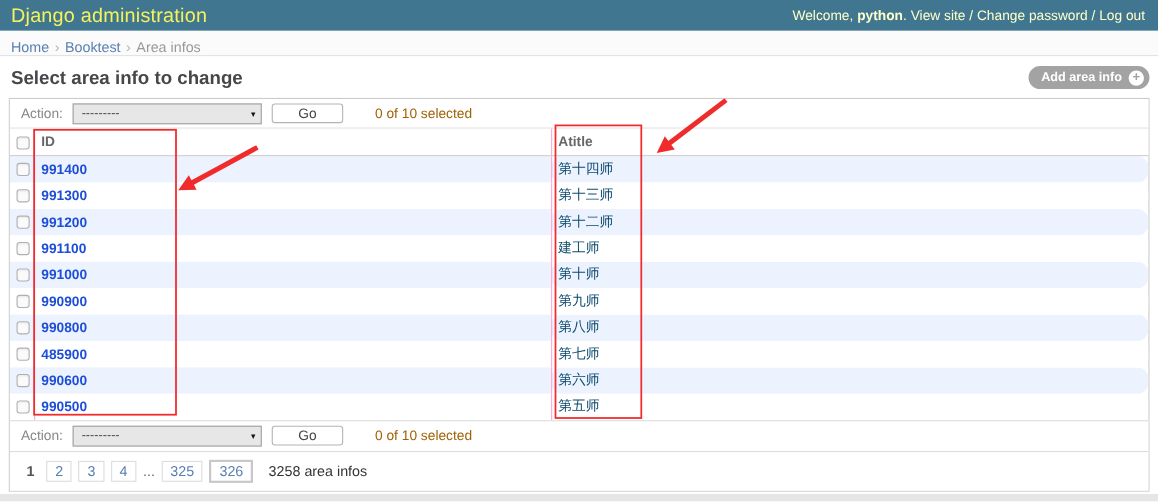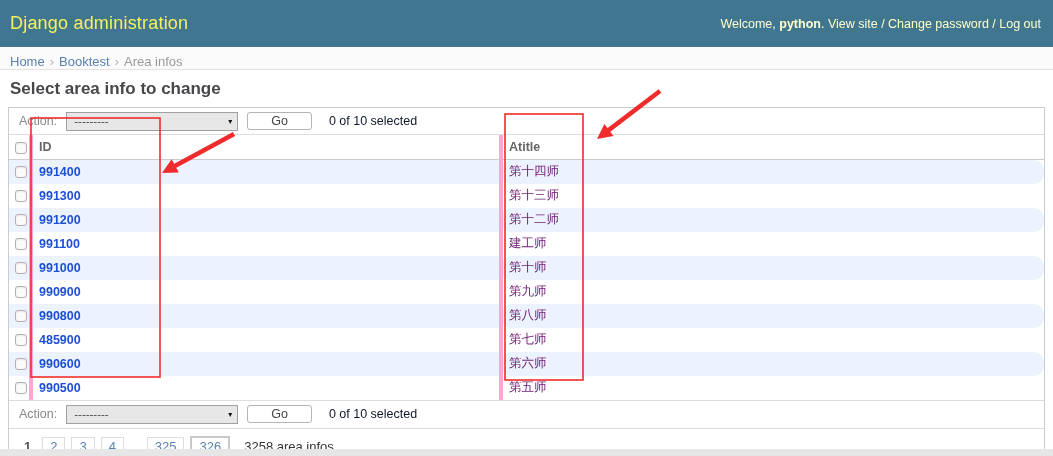--- a/index.html
+++ b/index.html
@@ -2,21 +2,21 @@
 <html><head>
 <meta charset="utf-8">
 <style>
   * { box-sizing: border-box; margin: 0; padding: 0; }
   html,body { width: 1053px; height: 456px; }
   body {
     font-family: "Liberation Sans", "DejaVu Sans", sans-serif;
     background: #fff; color: #333; position: relative; overflow: hidden;
   }
   
-  #header { height: 47px; background: #417690; display: flex; align-items: center;
+  #header { height: 28px; background: #417690; display: flex; align-items: center;
             justify-content: space-between; padding: 0 12px 0 10px; }
   .brand { color: #f4f35c; font-size: 18px; font-weight: 500; letter-spacing: .2px; }
   #user-tools { color: #ffffcc; font-size: 12.5px; }
   #user-tools a { color: #ffffcc; text-decoration: none; }
   #user-tools strong { font-weight: bold; }
   
   #breadcrumbs { height: 23px; background: #fbfbfb; border-bottom: 1px solid #e3e3e3;
                  display: flex; align-items: flex-end; gap: 5px; padding: 0 10px; font-size: 13px; }
   #breadcrumbs a { color: #5b80b2; text-decoration: none; }
   #breadcrumbs .sep { color: #b5b5b5; }
@@ -37,33 +37,33 @@
   .actions { height: 27px; display: flex; align-items: center; gap: 9px;
              padding: 0 10px; font-size: 12.5px; color: #888; background: #fff; }
   .actions.top { border-bottom: 1px solid #ddd; }
   .actions.bottom { border-top: 1px solid #ddd; height: 28px; }
   .mock-select { width: 172px; height: 19px; background: #e7e7e7; border: 1px solid #a0a0a0;
                  display: flex; align-items: center; justify-content: space-between;
                  padding: 0 5px 0 7px; font-size: 11.5px; color: #444; cursor: default; }
   .caret { font-size: 8px; color: #111; }
   .go-btn { border: 1px solid #b4b4b4; background: #fff; border-radius: 3px; padding: 1px 23px;
             font-size: 12.5px; color: #444; text-decoration: none; }
-  .action-counter { color: #0f172a; margin-left: 8px; }
+  .action-counter { color: #a16207; margin-left: 20px; }
   
   table { width: 100%; border-collapse: collapse; font-size: 12.5px; table-layout: fixed; }
   thead th { background: #fff; color: #666; font-weight: bold; text-align: left;
              padding: 5px 6px; border-bottom: 1px solid #ccc; font-size: 12.5px; }
-  th + th, td + td { border-left: 4px solid #f9a8d4; margin-top: 24px; }
+  th + th, td + td { border-left: 1px solid #f9a8d4; margin-top: 24px; }
   tbody td { height: 24px; padding: 0 6px; }
   tr.row1 { background: #edf3fe; }
   tr.row2 { background: #fff; }
   .col-check { width: 22px; text-align: center; }
   .col-id { width: 470px; }
   td.col-id a { color: #1d4ed8; font-weight: bold; text-decoration: none; }
-  td.col-title { color: #701a75; border-radius: 10px; }
+  td.col-title { color: #0c4a6e; border-radius: 10px; }
   input[type="checkbox"] { appearance: none; -webkit-appearance: none; width: 12px; height: 12px;
     border: 1px solid #b0b0b0; border-radius: 3px; background: #fbfbfb;
     box-shadow: inset 0 1px 2px rgba(0,0,0,.08); vertical-align: middle; }
   
   .paginator { border-top: 1px solid #ddd; height: 36px; display: flex; align-items: center;
                gap: 6px; padding: 0 10px; font-size: 13px; color: #666; background: #fff; }
   .this-page { font-weight: bold; color: #555; padding: 1px 5px; }
   .page-box { border: 1px solid #ddd; color: #5b80b2; padding: 1px 7px; text-decoration: none; }
   .page-box.end { border: 2px solid #c8c8c8; }
   .ellipsis { color: #666; }
@@ -85,20 +85,26 @@
     <a href="#">Home</a>
     <span class="sep">›</span>
     <a href="#">Booktest</a>
     <span class="sep">›</span>
     <span class="current">Area infos</span>
   </div>
 
 <div id="content">
   <div class="content-head">
     <h1>Select area info to change</h1>
+    <div class="object-tools">
+      <a href="#">
+        <span>Add area info</span>
+        <span class="plus-icon">+</span>
+      </a>
+    </div>
   </div>
 
   <div id="changelist">
 
     <div class="actions top">
       <span>Action:</span>
       <div class="mock-select">
         <span>---------</span>
         <span class="caret">▾</span>
       </div>

